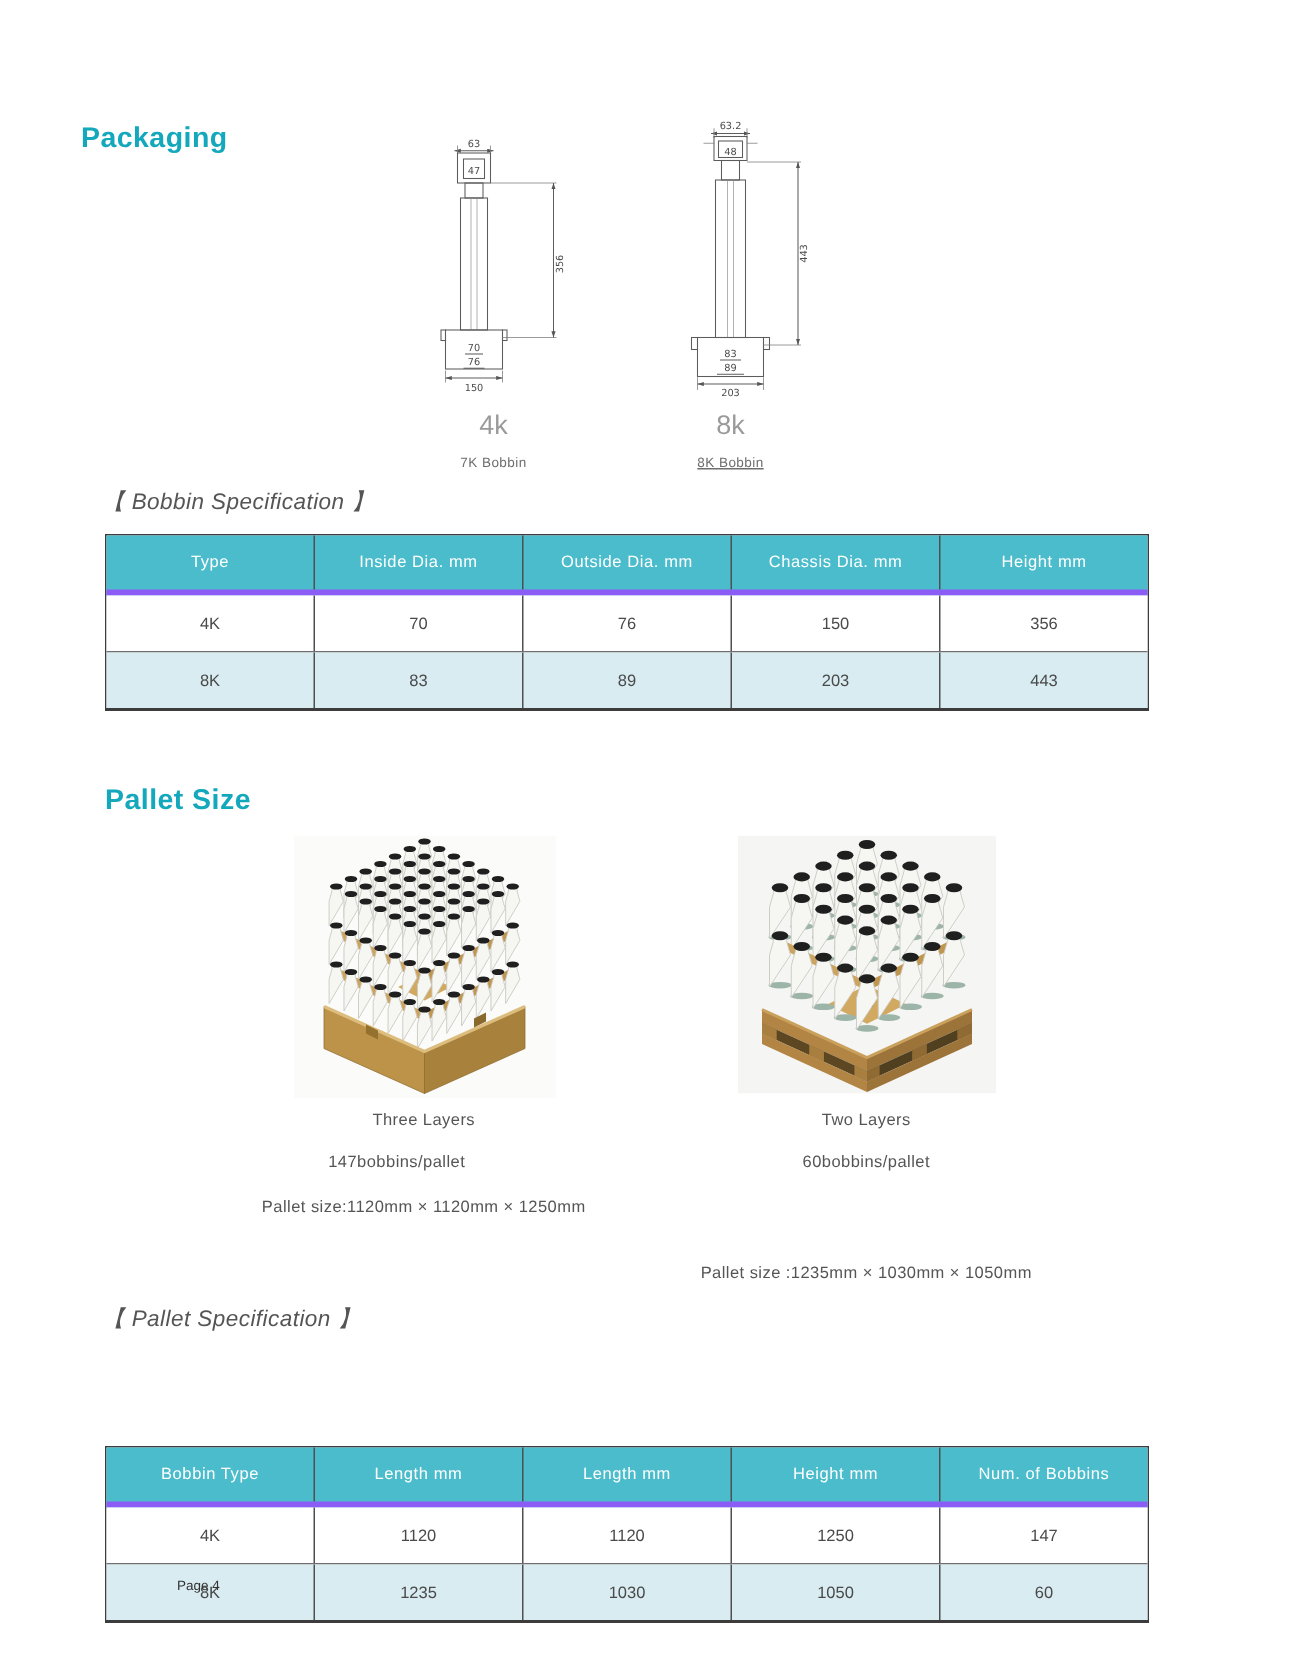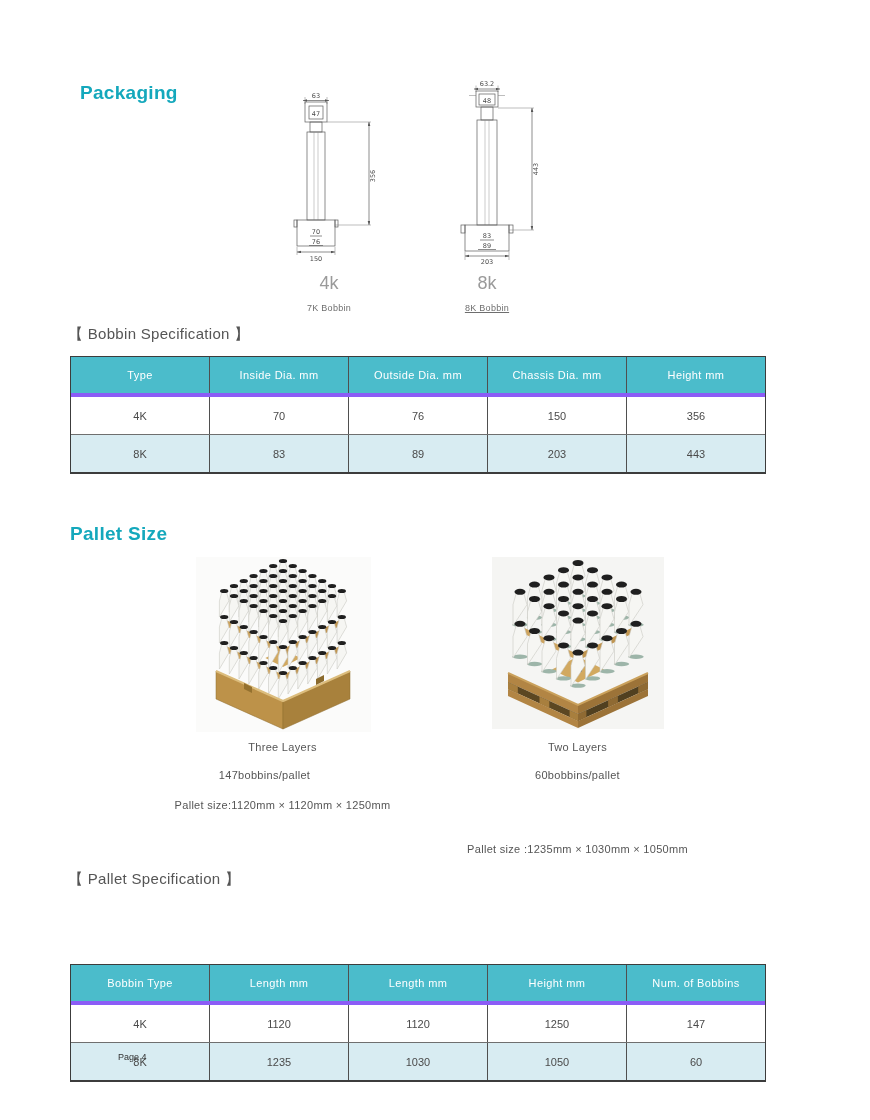--- a/index.html
+++ b/index.html
@@ -1,20 +1,20 @@
 <!DOCTYPE html>
 <html><head>
 <meta charset="utf-8">
 <style>
   html,body{margin:0;padding:0;background:#ffffff;}
   .page{position:relative;width:870px;height:1120px;background:#fff;overflow:hidden;
         font-family:"Liberation Sans","DejaVu Sans",sans-serif;color:#444;}
   .abs{position:absolute;}
   .section-title{font-size:19px;font-weight:bold;color:#14A8BC;letter-spacing:.3px;}
-  .bracket-heading{font-size:15px;color:#555;letter-spacing:.3px;}
+  .bracket-heading{font-size:15px;color:#555;letter-spacing:.3px;font-style:italic;}
   .drawing-label{font-size:18px;color:#9a9a9a;text-align:center;font-weight:400;}
   .drawing-caption{font-size:9px;color:#6e6e6e;text-align:center;letter-spacing:.3px;}
   .spec-table{width:696px;border:1px solid #3c3c3c;border-bottom-width:2px;box-sizing:border-box;}
   .thead{display:flex;height:36px;background:#4BBCCB;border-bottom:4px solid #8b5cf6;}
   .th{flex:1;display:flex;align-items:center;justify-content:center;color:#fff;
       font-size:11px;letter-spacing:.4px;border-right:1px solid #4f4f4f;}
   .th:last-child{border-right:none;}
   .trow{display:flex;height:37px;background:#fff;border-bottom:1px solid #6f6f6f;}
   .trow:last-child{border-bottom:none;}
   .trow.alt{background:#D8ECF2;}
@@ -26,21 +26,21 @@
   svg text.dim{font-size:6.5px;fill:#4a4a4a;font-family:"DejaVu Sans",sans-serif;}
   svg .ln{stroke:#5c5c5c;stroke-width:.7;fill:none;}
   svg .thin{stroke:#8a8a8a;stroke-width:.45;fill:none;}
   svg .ext{stroke:#7a7a7a;stroke-width:.5;fill:none;}
 </style>
 </head>
 <body>
 
 <div class="page">
 
-  <div class="abs section-title" style="left:80px;top:82px;">Packaging</div>
+  <div class="abs section-title" style="left:54px;top:82px;">Packaging</div>
 
   <svg class="abs" style="left:274px;top:92px;" width="110" height="170" viewBox="0 0 110 170">
     <defs>
       <marker id="arr" markerWidth="7" markerHeight="5" refX="6" refY="2" orient="auto-start-reverse">
         <path d="M0,0 L6,2 L0,4 Z" fill="#555"></path>
       </marker>
     </defs>
     <text class="dim" x="42" y="6" text-anchor="middle">63</text>
     <line class="ln" x1="29" y1="8.5" x2="55" y2="8.5" marker-start="url(#arr)" marker-end="url(#arr)"></line>
     <line class="ext" x1="31" y1="5" x2="31" y2="12"></line>

